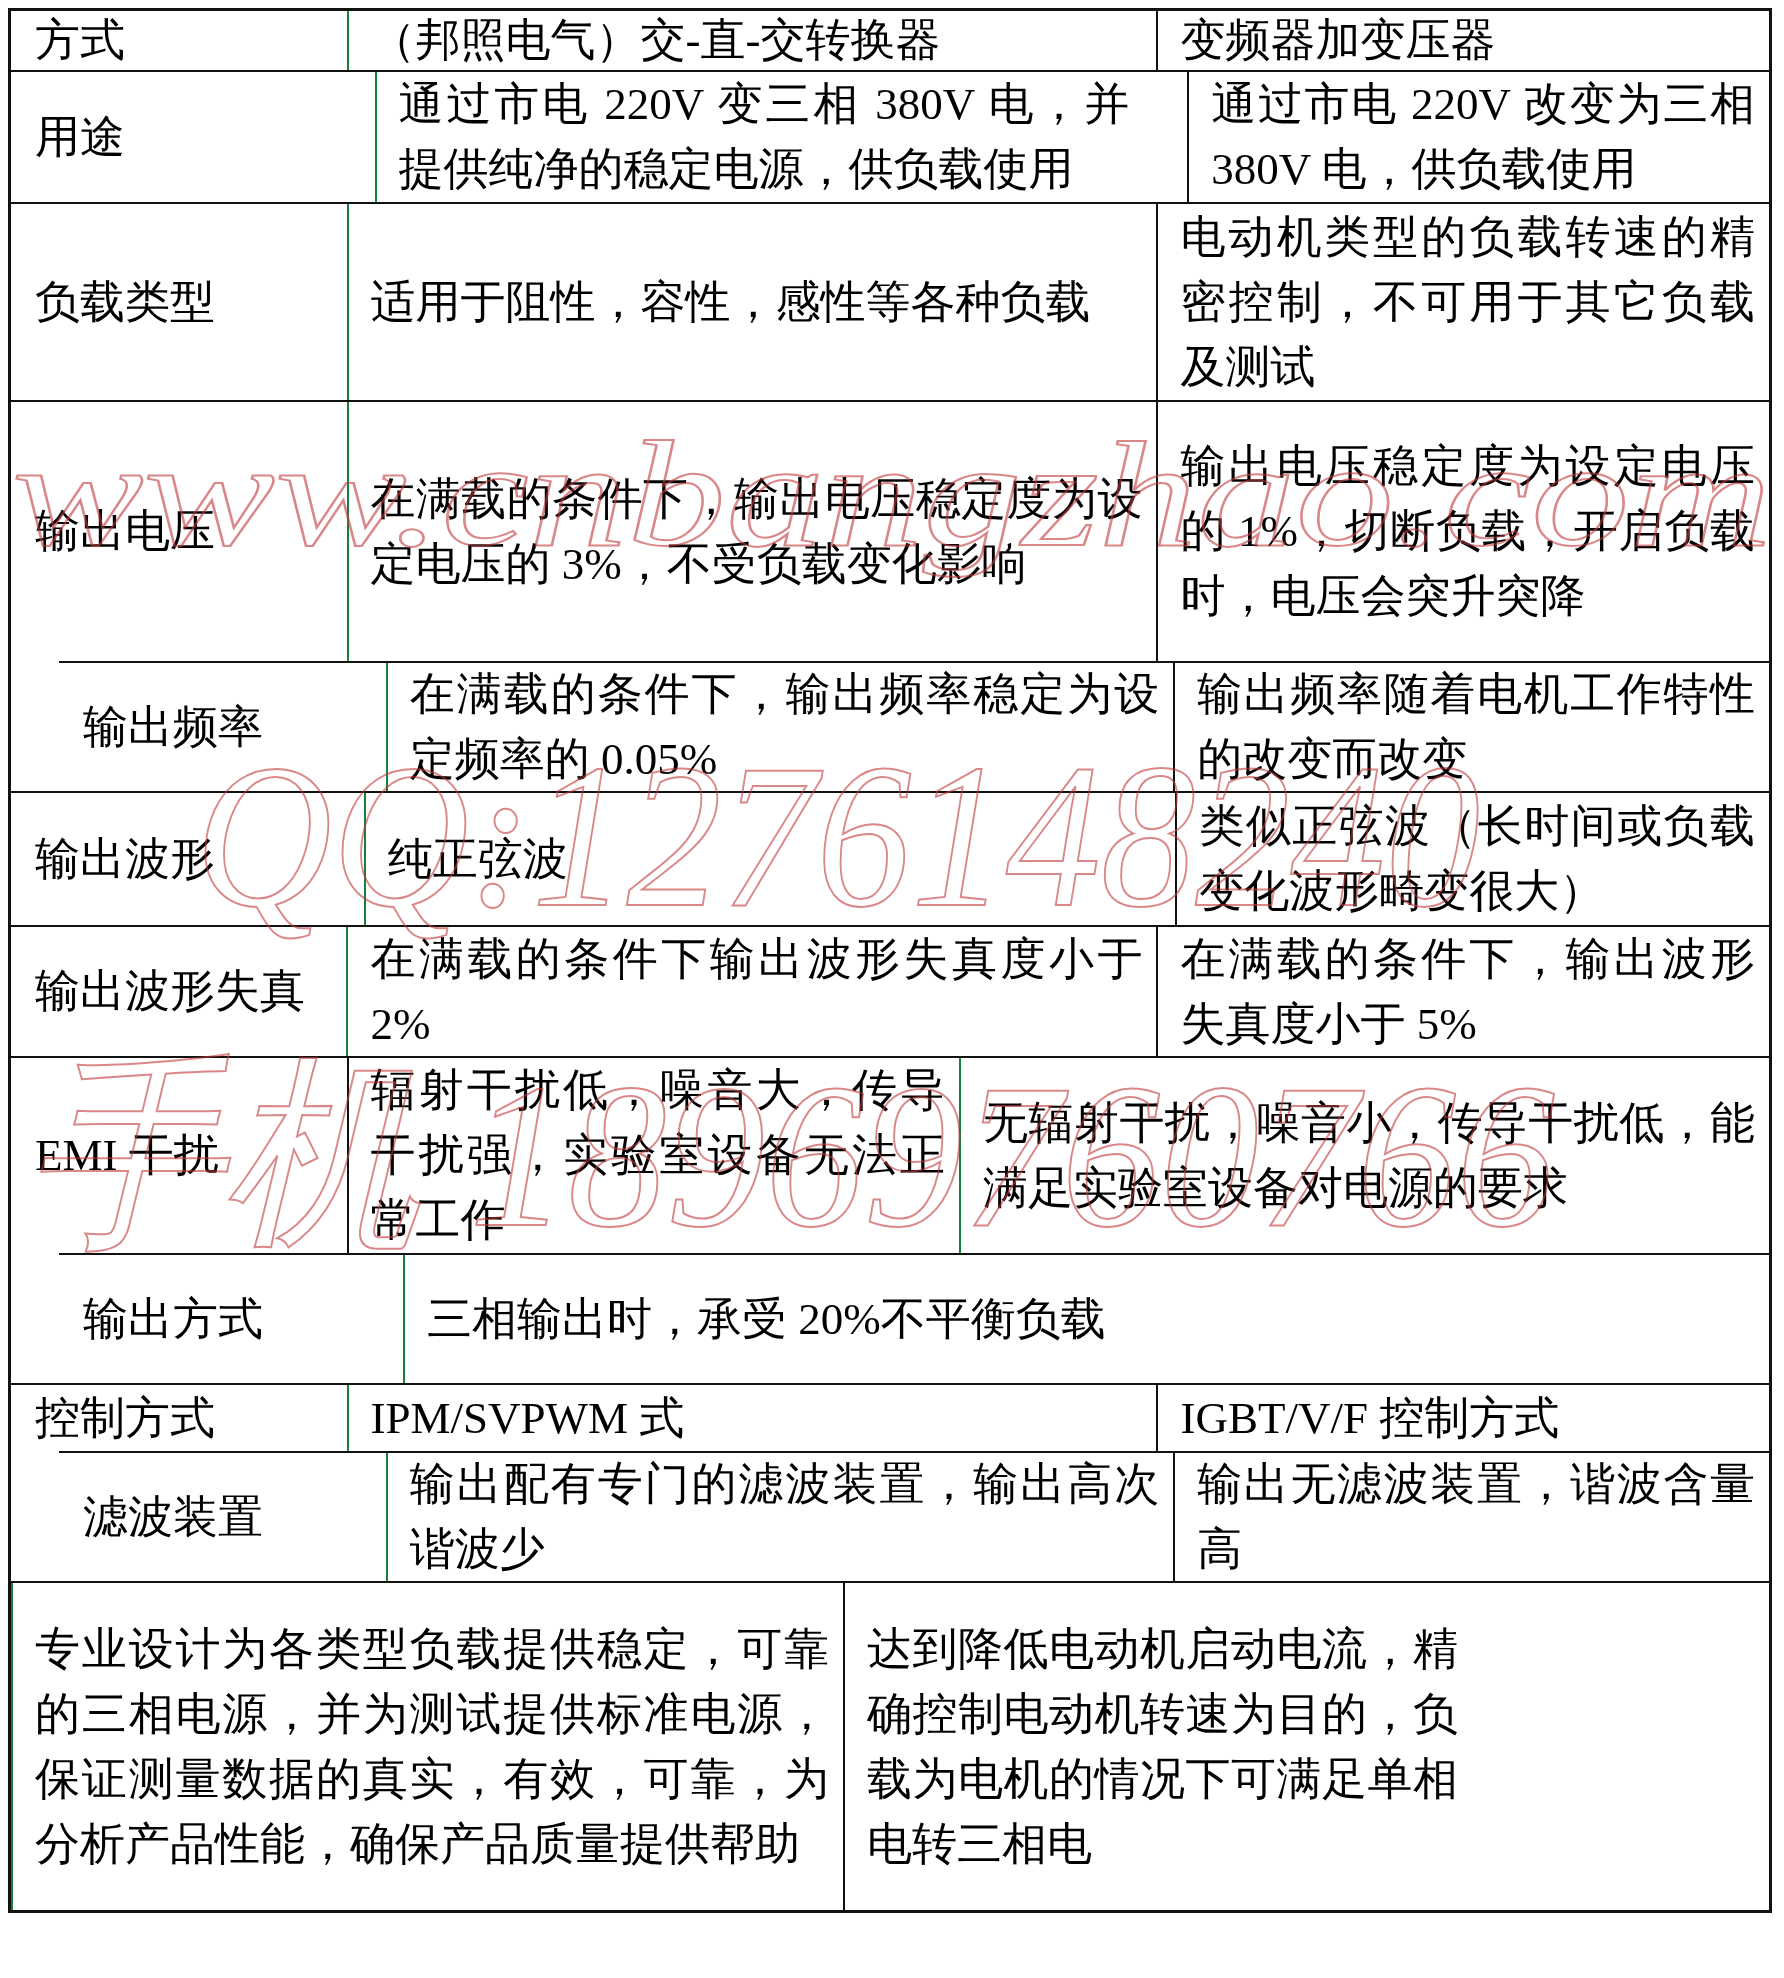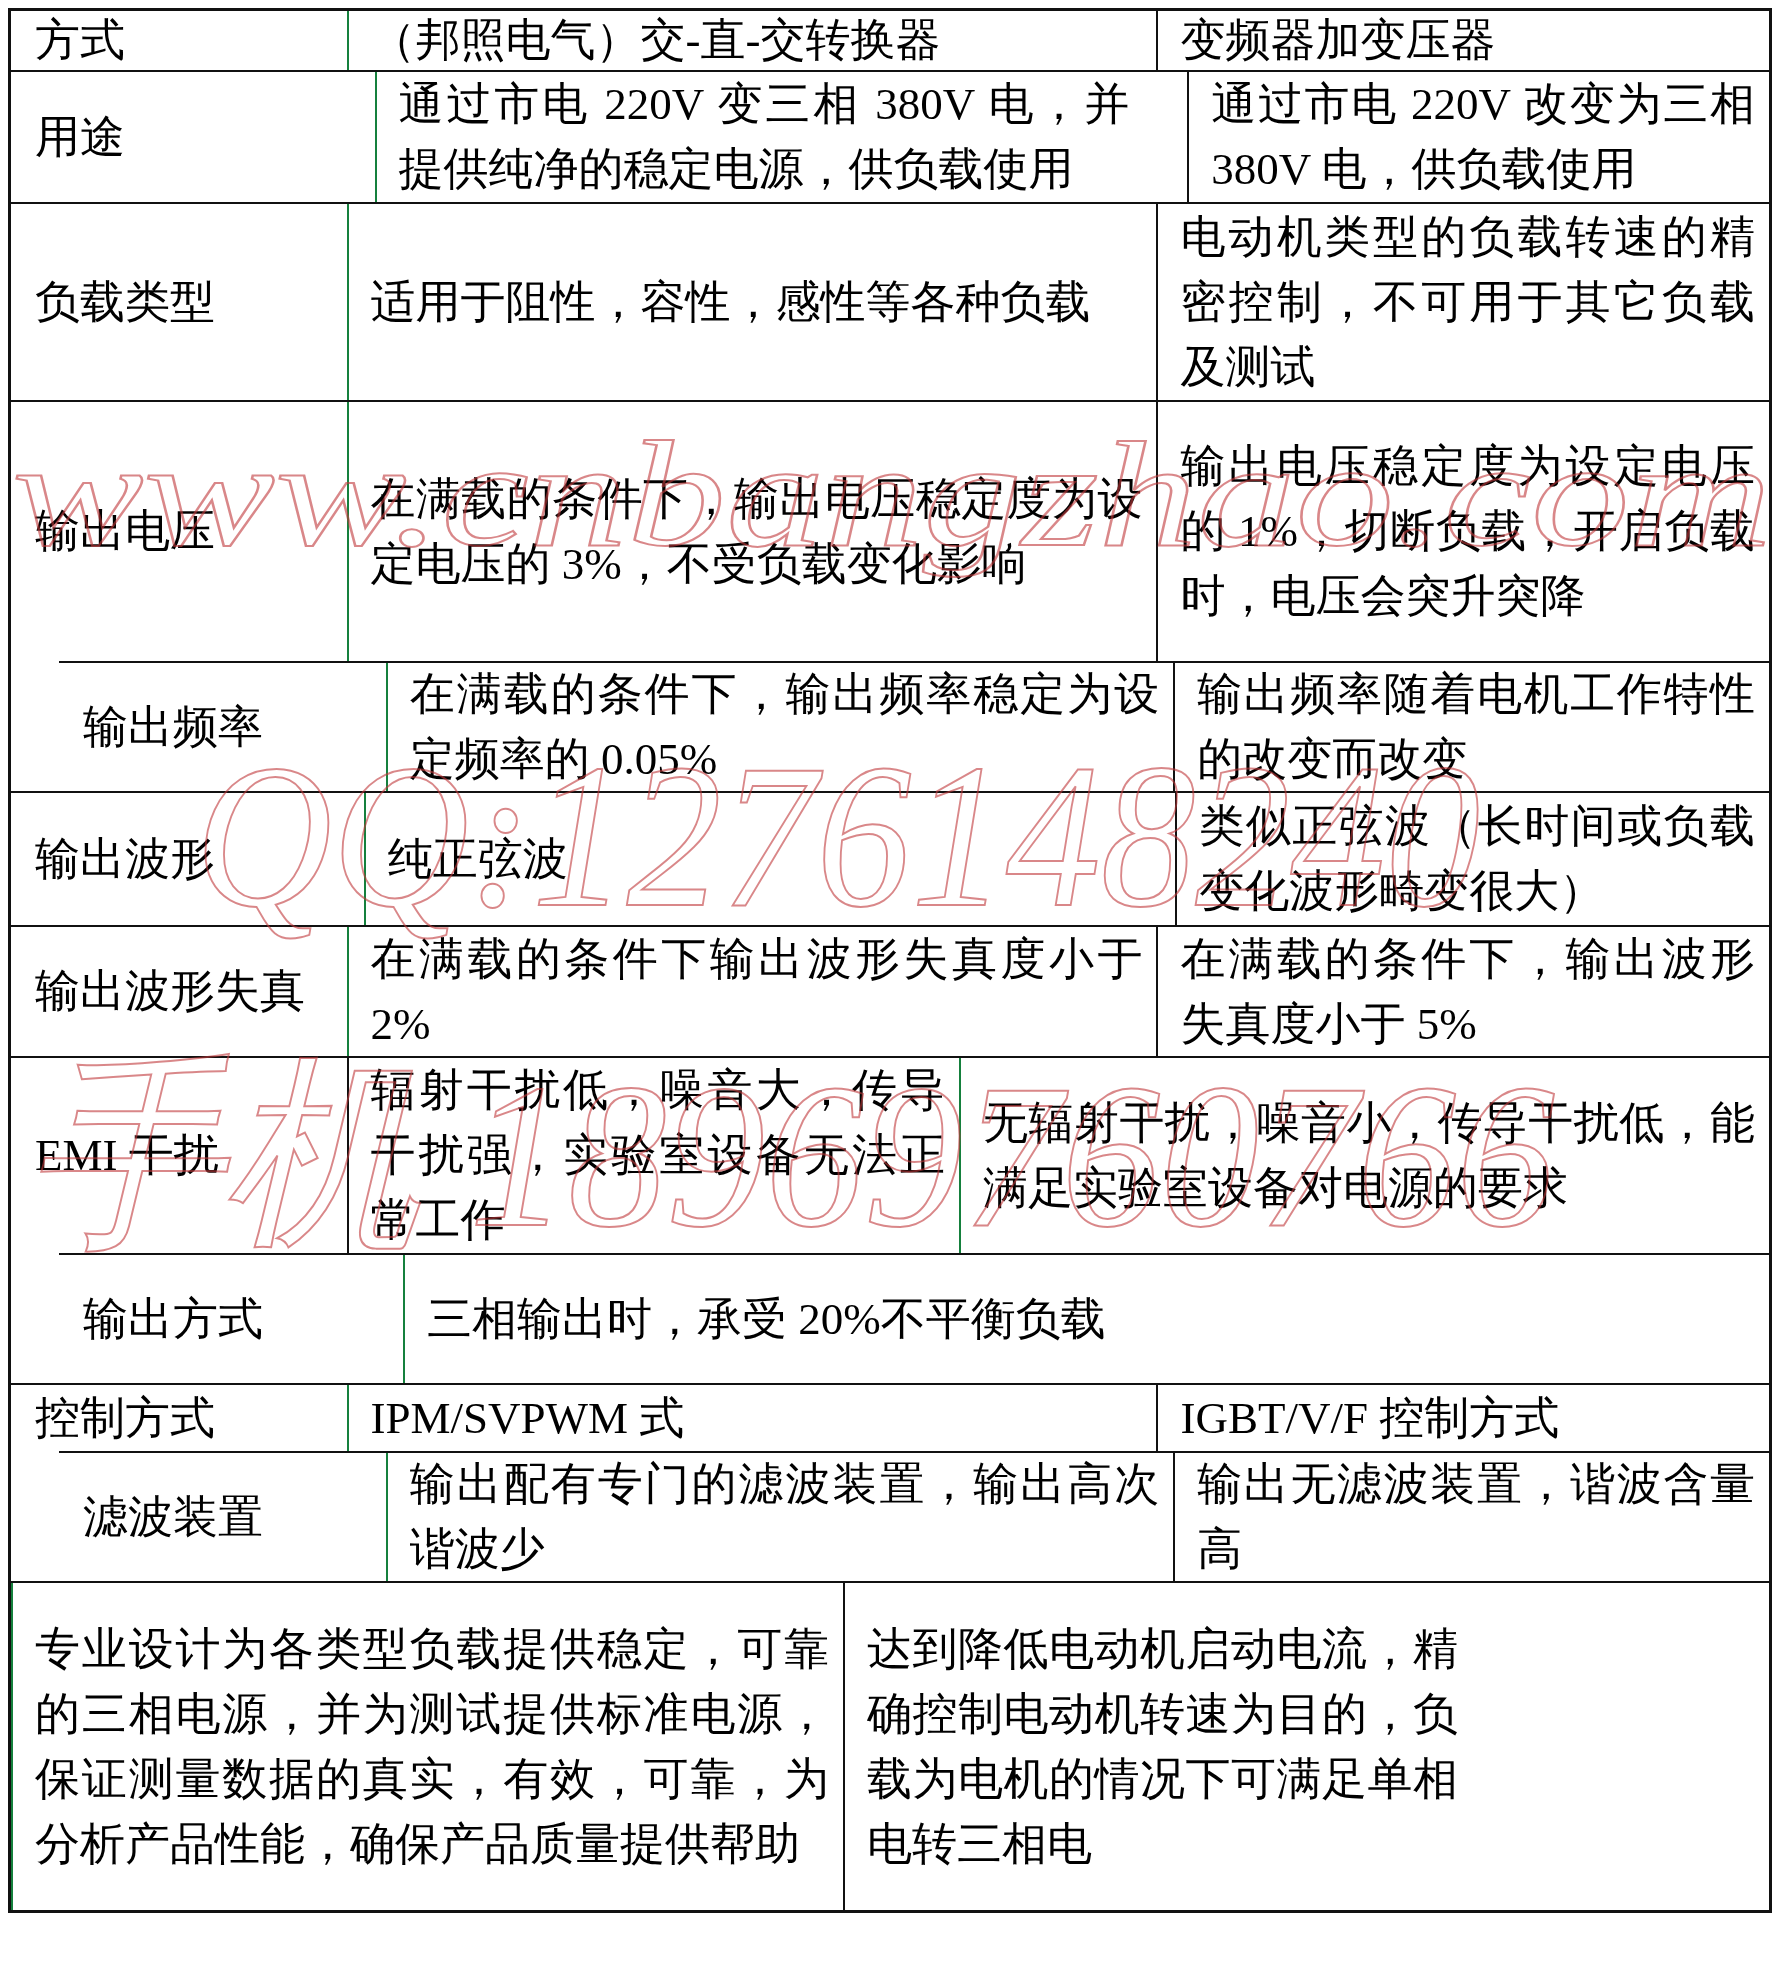--- a/index.html
+++ b/index.html
@@ -19,21 +19,21 @@
     box-sizing:border-box;display:flex;align-items:center;
     font-size:45px;line-height:65px;color:#000;
     padding:2px 14px 2px 22px;overflow:hidden;
   }
   .cell > span{display:block;width:100%;}
   .c0{width:344px;padding-left:24px;border-radius:7px;}
   .c1{width:832px;border-left:2px solid #15803d;text-align:justify;}
   .c2{width:629px;border-left:2px solid #111;text-align:justify;}
   .h59{height:59px;}  .h132{height:132px;gap:44px;} .h198{height:198px;}
   .h261{height:261px;} .h130{height:130px;margin-left:48px;} .h134{height:134px;gap:27px;}
-  .h131{height:131px;} .h197{height:197px;} .h68{height:68px;}
+  .h131{height:131px;justify-content:flex-end;} .h197{height:197px;} .h68{height:68px;}
   .h329{height:329px;}
   .wm-overlay{
     position:absolute;left:0;top:0;width:1784px;height:1978px;
     pointer-events:none;
   }
   .wm-overlay text{
     font-family:"Liberation Serif","DejaVu Serif",serif;
     font-style:italic;
   }
 </style>

